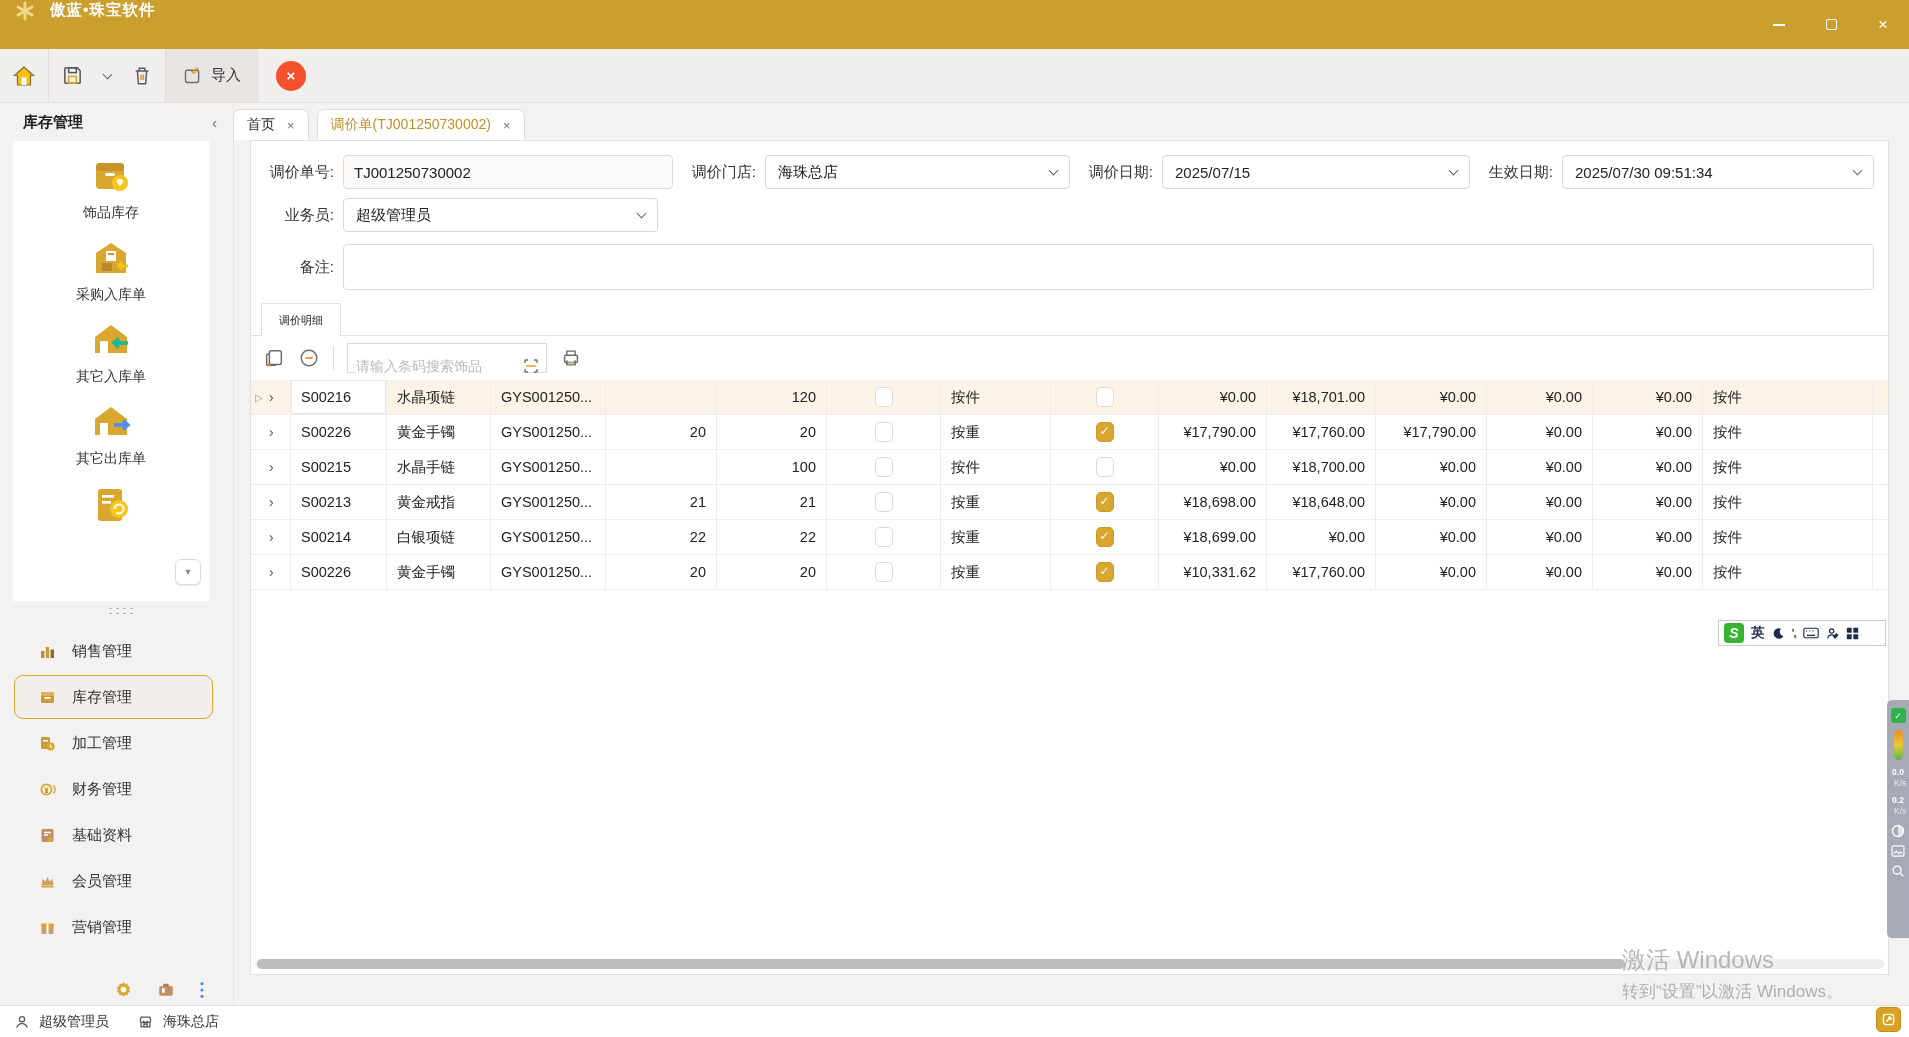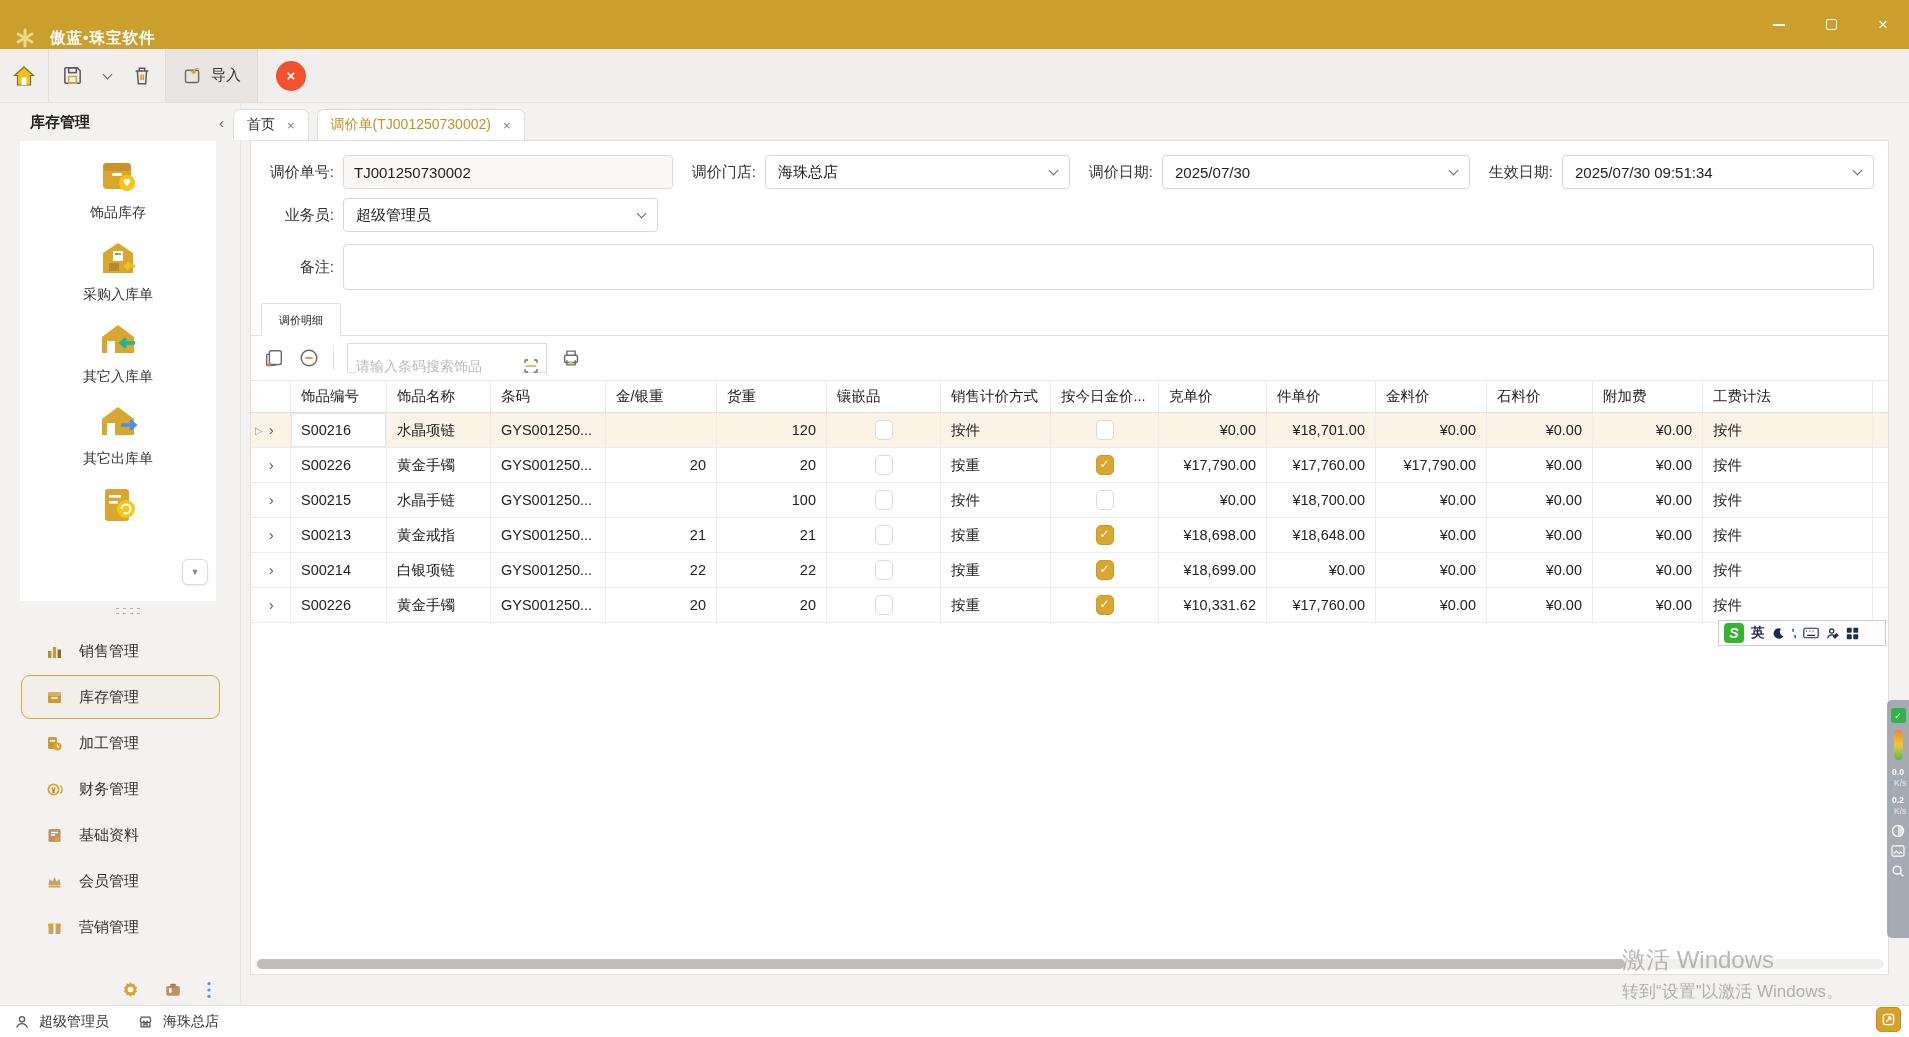--- a/index.html
+++ b/index.html
@@ -1,35 +1,35 @@
 <!DOCTYPE html>
 <html><head>
 <meta charset="utf-8">
 <style>
 *{margin:0;padding:0;box-sizing:border-box}
 html,body{width:1909px;height:1037px;overflow:hidden;background:#F4F2F0;
   font-family:"Liberation Sans","DejaVu Sans",sans-serif;font-size:14px;color:#222}
 svg{display:block}
 
-.titlebar{height:49px;background:#CB9F2D;display:flex;align-items:flex-end;padding:0 0 0 14px;color:#fff}
+.titlebar{height:49px;background:#CB9F2D;display:flex;align-items:flex-start;padding:0 0 0 14px;color:#fff}
 .titlebar .title{font-weight:bold;font-size:15.5px;letter-spacing:1px;margin-left:14px}
 .winctl{margin-left:auto;display:flex;height:100%}
 .winctl .wbtn{width:52px;display:flex;align-items:center;justify-content:center;cursor:default}
 .min-bar{width:12px;height:2px;background:#fff}
 .max-box{width:11px;height:11px;border:1.5px solid #fff;border-radius:2px}
 .close-x{font-size:17px;line-height:1;color:#fff}
 
 .toolbar{height:54px;background:#F1EFED;display:flex;align-items:center;border-bottom:1px solid #E3E1DE}
 .tbtn{height:100%;display:flex;align-items:center;justify-content:center;padding:0 12px}
 .vr{width:1px;height:100%;background:#E0DDDA}
 .cdown{width:7px;height:7px;border-right:1.6px solid #666;border-bottom:1.6px solid #666;transform:rotate(45deg);display:inline-block;margin-top:-3px}
 .import-btn{height:100%;background:#E8E5E2;display:flex;align-items:center;gap:8px;padding:0 16px;font-size:15px;color:#333}
 .close-circle{width:30px;height:30px;border-radius:50%;background:#F4512F;color:#fff;display:flex;align-items:center;justify-content:center;font-size:15px;font-weight:bold;margin:0 18px}
 
-.sidebar{position:absolute;left:16px;top:103px;bottom:32px;width:225px;background:#F4F2F0;border-right:1px solid #E6E4E2;overflow:hidden}
+.sidebar{position:absolute;left:9px;top:103px;bottom:32px;width:225px;background:#F4F2F0;border-right:1px solid #E6E4E2;overflow:hidden}
 .content{position:absolute;left:225px;top:103px;right:0;bottom:32px}
 
 .side-head{height:38px;display:flex;align-items:center;padding:0 16px 0 14px}
 .side-head .t{font-weight:bold;font-size:15px;color:#222}
 .collapse{margin-left:auto;color:#666;font-size:15px}
 .shortcuts{background:#fff;margin:0 24px 0 4px;height:460px;overflow:hidden;position:relative;padding-top:12px}
 .sc-item{width:100%;display:flex;flex-direction:column;align-items:center;height:82px}
 .sc-item .lbl{font-size:14px;color:#333;margin-top:5px}
 .sc-drop{position:absolute;right:8px;bottom:16px;width:26px;height:26px;background:#fff;border:1px solid #DDDBD8;border-radius:6px;box-shadow:0 1px 2px rgba(0,0,0,.08);display:flex;align-items:center;justify-content:center;color:#8a8a8a;font-size:9px}
 .drag-dots{height:18px;display:flex;align-items:center;justify-content:center}
@@ -318,21 +318,21 @@
       <div class="frow">
         <span class="flabel" style="width:82px">调价单号:</span>
         <input class="tinput" style="width: 330px;" value="TJ001250730002">
         <span class="flabel" style="width:92px">调价门店:</span>
         <div class="fsel" style="width:305px">
             <span>海珠总店</span>
             <span class="cdown"></span>
           </div>
         <span class="flabel" style="width:92px">调价日期:</span>
         <div class="fsel" style="width:308px">
-            <span>2025/07/30</span>
+            <span>2025/07/15</span>
             <span class="cdown"></span>
           </div>
         <span class="flabel" style="width:92px">生效日期:</span>
         <div class="fsel" style="width:312px">
             <span>2025/07/30 09:51:34</span>
             <span class="cdown"></span>
           </div>
       </div>
       <div class="frow">
         <span class="flabel" style="width:82px">业务员:</span>
@@ -370,38 +370,20 @@
           </svg>
       </div>
       <svg width="22" height="22" viewBox="0 0 24 24" fill="none" stroke="#6B6B6B" stroke-width="1.6">
           <rect x="5" y="9" width="14" height="8" rx="1.5"></rect>
           <path d="M7.5 9V4.5h9V9M7.5 14.5v5h9v-5"></path>
           <line x1="9.5" y1="17" x2="14.5" y2="17" stroke="#D9A62F"></line>
         </svg>
     </div>
 
     <div class="grid">
-      <div class="ghead" id="grid-header">
-          <div class="gcell gutter"></div>
-          <div class="gcell" style="width:96px">饰品编号</div>
-          <div class="gcell" style="width:104px">饰品名称</div>
-          <div class="gcell" style="width:115px">条码</div>
-          <div class="gcell" style="width:111px">金/银重</div>
-          <div class="gcell" style="width:110px">货重</div>
-          <div class="gcell" style="width:114px">镶嵌品</div>
-          <div class="gcell" style="width:110px">销售计价方式</div>
-          <div class="gcell" style="width:108px">按今日金价...</div>
-          <div class="gcell" style="width:108px">克单价</div>
-          <div class="gcell" style="width:109px">件单价</div>
-          <div class="gcell" style="width:111px">金料价</div>
-          <div class="gcell" style="width:106px">石料价</div>
-          <div class="gcell" style="width:110px">附加费</div>
-          <div class="gcell" style="width:170px">工费计法</div>
-          <div class="gcell fill"></div>
-        </div>
       <div id="grid-body">
           <div class="grow hl">
             <div class="gcell gutter">
               <span class="ind">▷</span>
               <span class="chev">›</span>
             </div>
             <div class="gcell selcell" style="width:96px">S00216</div>
             <div class="gcell" style="width:104px">水晶项链</div>
             <div class="gcell" style="width:115px">GYS001250...</div>
             <div class="gcell r" style="width:111px"></div>

